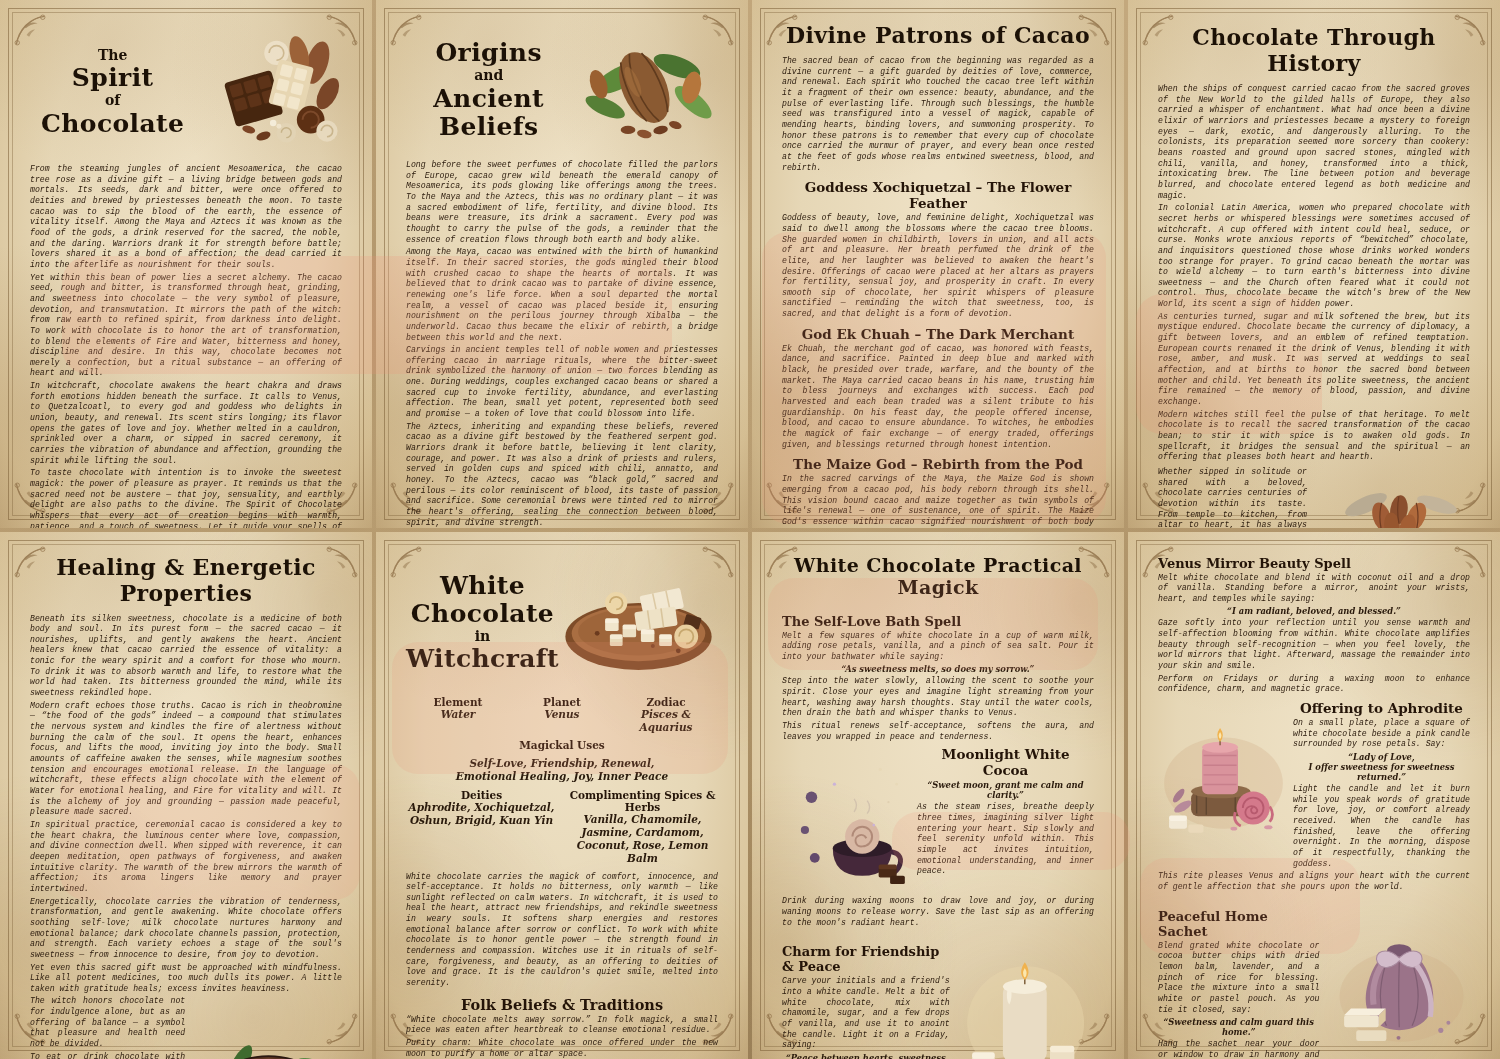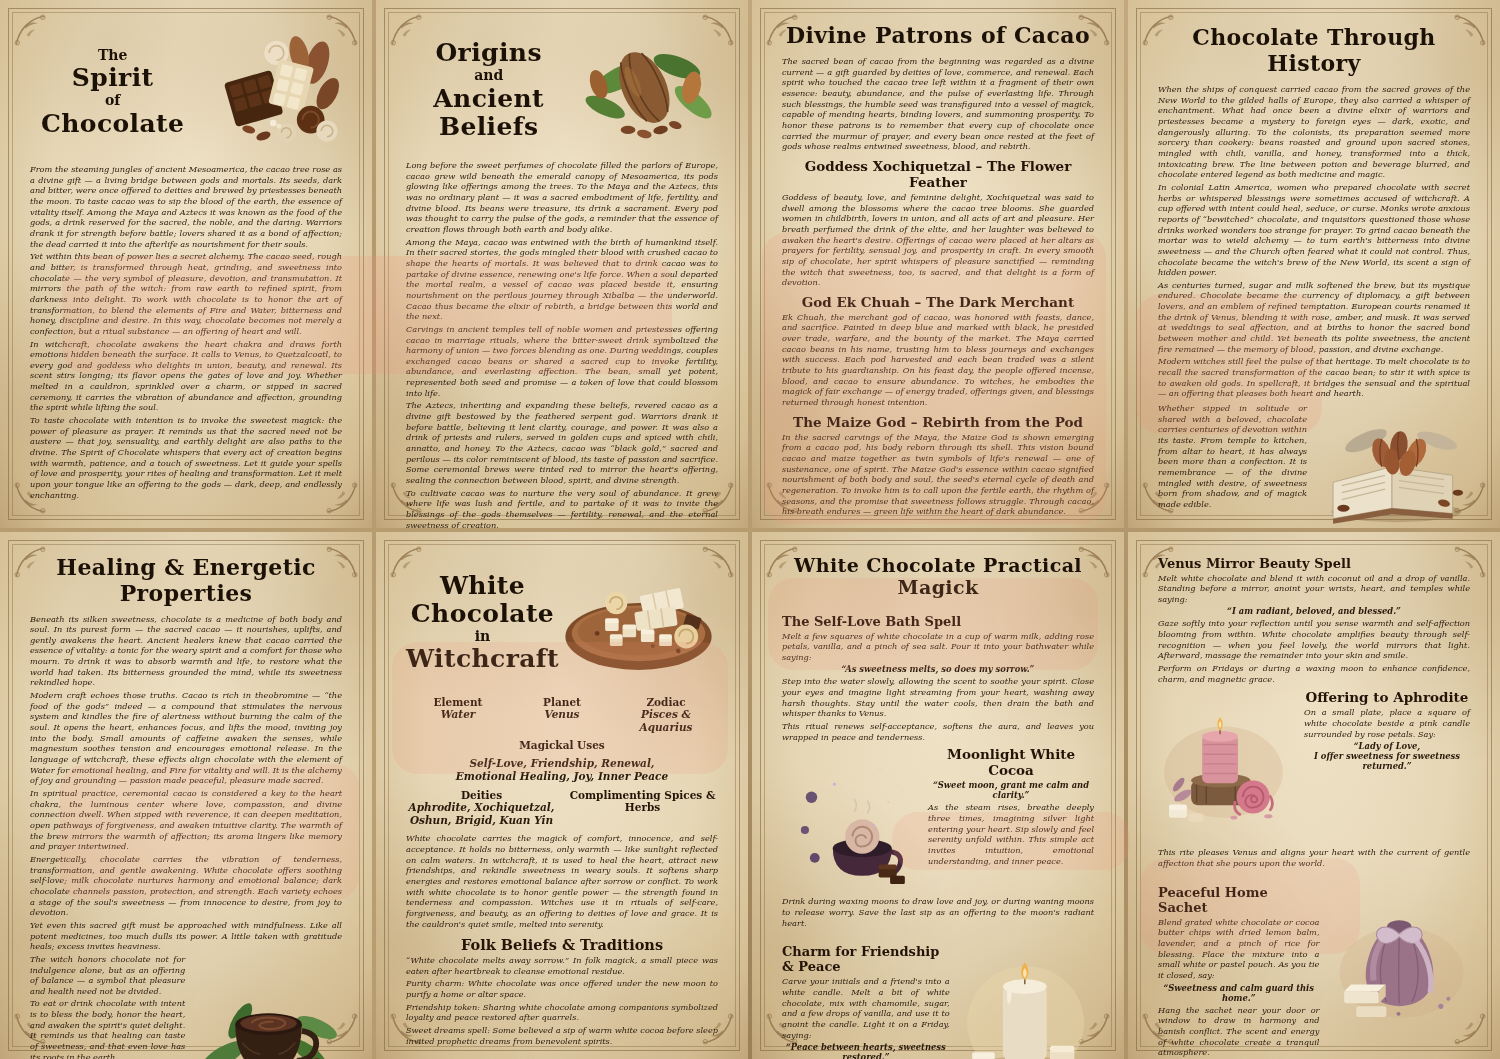--- a/index.html
+++ b/index.html
@@ -27,42 +27,42 @@
       radial-gradient(circle at 68% 92%, rgba(150,110,60,.13), transparent 30%),
       radial-gradient(circle at 30% 8%, rgba(150,110,60,.12), transparent 26%);
   }
   .frame{position:absolute;inset:8px;border:1.6px solid rgba(122,92,52,.55);pointer-events:none;}
   .frame::after{content:"";position:absolute;inset:3px;border:1px solid rgba(122,92,52,.38);}
   .corner{position:absolute;width:34px;height:34px;color:#8a6a42;opacity:.75;pointer-events:none;}
   .c-tl{top:13px;left:13px}.c-tr{top:13px;right:13px;transform:scaleX(-1)}
   .c-bl{bottom:13px;left:13px;transform:scaleY(-1)}.c-br{bottom:13px;right:13px;transform:scale(-1,-1)}
   .content{position:relative;z-index:1;}
   
-  .b{font-style:italic;font-size:8.2px;line-height:1.3;text-align:justify;margin:0 0 2px;}
+  .b{font-style:italic;font-size:8.2px;line-height:1.3;text-align:justify;margin:0 0 2px;font-family:Liberation Mono, monospace;}
   .quote{font-style:italic;font-weight:700;font-size:8.4px;text-align:center;margin:1px 0 2px;}
   .t-center{font-weight:700;font-size:22px;letter-spacing:.4px;text-align:center;margin:0 0 8px;color:#1c1106;}
   .t-center.small{font-size:19px;}
   .h-sec{font-weight:700;font-size:13.5px;text-align:center;margin:6px 0 2px;color:#241408;}
   .h-sub{font-weight:700;font-size:13px;margin:16px 0 2px;color:#241408;}
   .hdr{display:flex;align-items:center;margin-bottom:6px;}
   .tblock{flex:0 0 53%;text-align:center;font-weight:700;color:#1c1106;}
   .tl-sm{font-size:14px;line-height:1.25;}
   .tl-lg{font-size:25px;line-height:1.12;letter-spacing:.4px;}
   .illo{flex:1 1 auto;min-width:0;}
   .illo svg{width:100%;height:100%;display:block;}
   
   .corr3{display:flex;text-align:center;margin:4px 0 5px;}
   .corr3 > div{flex:1;}
   .lab{font-weight:700;font-size:10.5px;color:#241408;}
   .val{font-style:italic;font-weight:700;font-size:10.5px;line-height:1.25;}
   .corr-c{text-align:center;margin:3px 0 5px;}
   .corr2{display:flex;gap:10px;text-align:center;margin:2px 0 6px;}
   .corr2 > div{flex:1;}
   
-  .split{display:flex;gap:15px;align-items:flex-start;}
+  .split{display:flex;gap:4px;align-items:flex-start;}
   .split .left-illo{flex:0 0 42%;}
   .split .right-col{flex:1;min-width:0;}
   .fl-r{float:right;margin:2px 0 2px 7px;}
   .clr{clear:both;}
   
   .wm{position:absolute;background:#ef8f77;opacity:.2;border-radius:26px;pointer-events:none;z-index:3;}
 </style>
 </head>
 <body>
 
@@ -398,20 +398,21 @@
         <div class="lab">Magickal Uses</div>
         <div class="val" style="max-width:78%;margin:6px auto">Self-Love, Friendship, Renewal, Emotional Healing, Joy, Inner Peace</div>
       </div>
       <div class="corr2">
         <div>
           <div class="lab">Deities</div>
           <div class="val">Aphrodite, Xochiquetzal, Oshun, Brigid, Kuan Yin</div>
         </div>
         <div>
           <div class="lab">Complimenting Spices &amp; Herbs</div>
+          <div class="val">Vanilla, Chamomile, Jasmine, Cardamom, Coconut, Rose, Lemon Balm</div>
         </div>
       </div>
       <p class="b">White chocolate carries the magick of comfort, innocence, and self-acceptance. It holds no bitterness, only warmth — like sunlight reflected on calm waters. In witchcraft, it is used to heal the heart, attract new friendships, and rekindle sweetness in weary souls. It softens sharp energies and restores emotional balance after sorrow or conflict. To work with white chocolate is to honor gentle power — the strength found in tenderness and compassion. Witches use it in rituals of self-care, forgiveness, and beauty, as an offering to deities of love and grace. It is the cauldron's quiet smile, melted into serenity.</p>
       <div class="h-sec" style="font-size:14.5px;margin-top:7px">Folk Beliefs &amp; Traditions</div>
       <p class="b">“White chocolate melts away sorrow.” In folk magick, a small piece was eaten after heartbreak to cleanse emotional residue.</p>
       <p class="b">Purity charm: White chocolate was once offered under the new moon to purify a home or altar space.</p>
       <p class="b">Friendship token: Sharing white chocolate among companions symbolized loyalty and peace restored after quarrels.</p>
       <p class="b">Sweet dreams spell: Some believed a sip of warm white cocoa before sleep invited prophetic dreams from benevolent spirits.</p>
 
     </div>
@@ -542,20 +543,21 @@
             <rect x="44" y="146" width="22" height="12" rx="3" fill="#ead9ba"></rect>
             <ellipse cx="160" cy="150" rx="6" ry="3" fill="#d79aa6"></ellipse>
               <ellipse cx="110" cy="152" rx="5" ry="2.6" fill="#d79aa6"></ellipse>
           </svg>
         </div>
         <div class="right-col">
           <div class="h-sec" style="text-align:center;margin-top:0">Offering to Aphrodite</div>
           <p class="b">On a small plate, place a square of white chocolate beside a pink candle surrounded by rose petals. Say:</p>
           <p class="quote" style="margin-bottom:0">“Lady of Love,</p>
           <p class="quote" style="margin-top:0">I offer sweetness for sweetness returned.”</p>
+          <p class="b">Light the candle and let it burn while you speak words of gratitude for love, joy, or comfort already received. When the candle has finished, leave the offering overnight. In the morning, dispose of it respectfully, thanking the goddess.</p>
         </div>
       </div>
       <p class="b">This rite pleases Venus and aligns your heart with the current of gentle affection that she pours upon the world.</p>
       <div style="margin-top:3px">
         <div class="fl-r" style="width:46%;height:148px">
           <svg viewBox="0 0 190 160" style="width:100%;height:100%">
             <ellipse cx="100" cy="95" rx="82" ry="60" fill="#caa87e" opacity=".25"></ellipse>
             <path d="M92 34 C76 36 62 52 55 80 C46 116 62 138 97 140 C132 138 148 116 140 80 C133 52 119 36 103 34 Z" fill="#9b7389"></path>
             <path d="M78 48 C66 62 60 84 63 106" stroke="#c7a3b6" stroke-width="8" fill="none" opacity=".5"></path>
             <path d="M97 50 C96 80 96 110 97 136 M78 56 C70 84 70 112 80 134 M116 56 C124 84 124 112 114 134" stroke="#6d4f63" fill="none" stroke-width="1.6" opacity=".6"></path>

